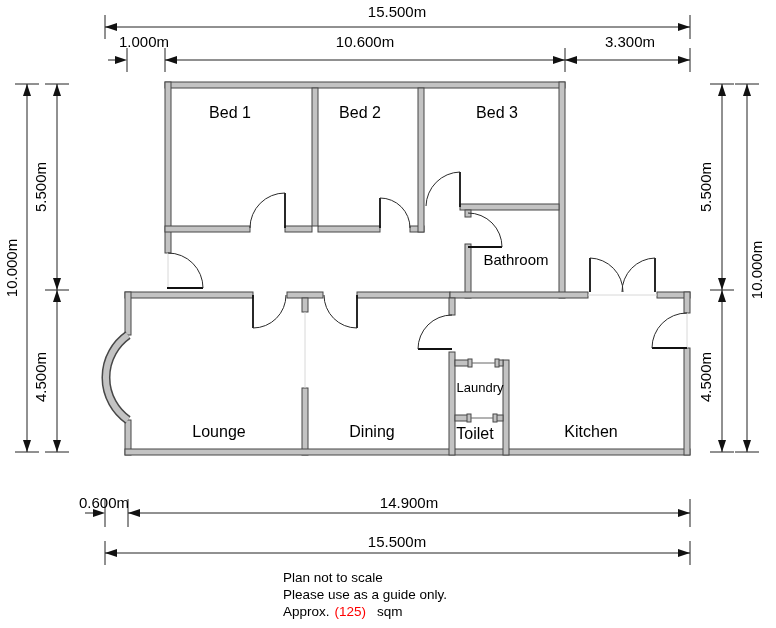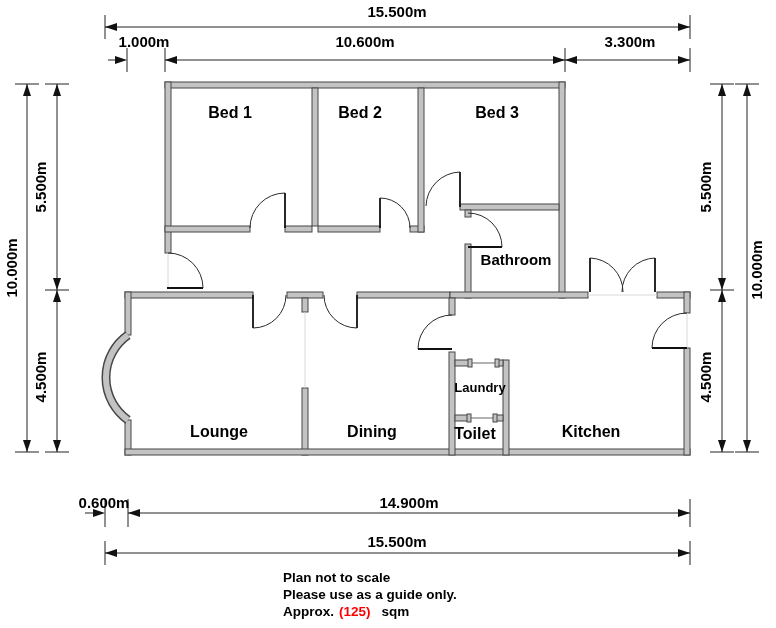--- a/index.html
+++ b/index.html
@@ -2,21 +2,20 @@
 <html><head>
 <meta charset="utf-8">
 <style>
   html,body{margin:0;padding:0;background:#ffffff;}
   .page{
     position:relative;
     width:776px;height:628px;
     background:#ffffff;
     font-family:"Liberation Sans", sans-serif;
     overflow:hidden;
-    font-weight:bold;
   }
   svg text{
     font-family:"Liberation Sans", sans-serif;
     fill:#000000;
   }
   .dim-text{font-size:15px;}
   .room-text{font-size:16px;}
   .room-text-med{font-size:15px;}
   .room-text-small{font-size:13px;}
   .note-text{font-size:13.5px;}

